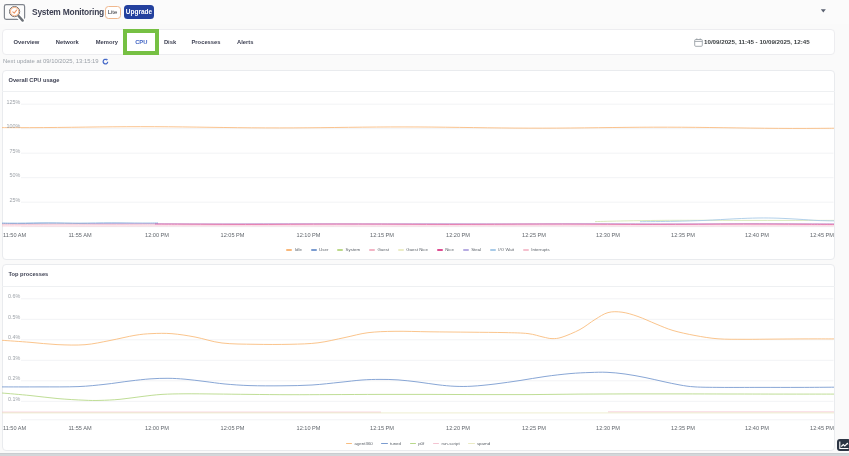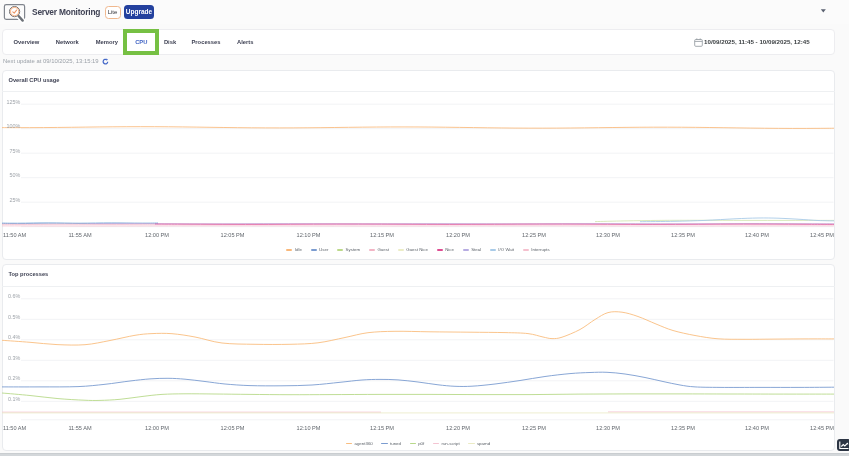--- a/index.html
+++ b/index.html
@@ -10,21 +10,21 @@
 
 <div style="position:absolute;left:0;top:0;width:849px;height:23.5px;background:#fbfbfb;"></div>
 <svg width="30" height="28" viewBox="0 0 30 28" style="position:absolute;left:0;top:0;">
 <rect x="4.4" y="4.6" width="20.2" height="14.8" rx="1.8" fill="none" stroke="#80858d" stroke-width="1.2"></rect>
 <path d="M18.1 15.5 L23.0 21.0" stroke="#ffffff" stroke-width="5.2" stroke-linecap="round"></path>
 <path d="M18.6 16.0 L22.7 20.6" stroke="#6d7278" stroke-width="2.4" stroke-linecap="round"></path>
 <circle cx="14.6" cy="11.6" r="5.1" fill="#ffffff" stroke="#63686f" stroke-width="1.0"></circle>
 <circle cx="14.6" cy="11.6" r="4.2" fill="none" stroke="#f6bd97" stroke-width="1.3"></circle>
 <path d="M12.8 11.9 L14.2 13.2 L16.6 10.2" fill="none" stroke="#ec9a6b" stroke-width="1.1" stroke-linecap="round" stroke-linejoin="round"></path>
 </svg>
-<div style="position:absolute;left:32px;top:6.5px;font-size:8.4px;font-weight:700;color:#3f4254;letter-spacing:-0.2px;">Server Monitoring</div>
+<div style="position:absolute;left:32px;top:6.5px;font-size:8.4px;font-weight:700;color:#3f4254;letter-spacing:-0.2px;">System Monitoring</div>
 <div style="position:absolute;left:104.5px;top:5.5px;width:16px;height:13px;border:1px solid #f0b88e;border-radius:3.5px;background:#fff;
   font-size:6px;color:#33343a;text-align:center;line-height:11.5px;">Lite</div>
 <div style="position:absolute;left:124px;top:5px;width:30px;height:13.5px;background:#24419e;border-radius:3.5px;
   font-size:6.5px;font-weight:700;color:#fff;text-align:center;line-height:13.5px;">Upgrade</div>
 <svg width="8" height="6" viewBox="0 0 8 6" style="position:absolute;left:820px;top:8px;">
     <path d="M0.8 1.2 L5.8 1.2 L3.3 4.4 Z" fill="#5a6170"></path>
   </svg>
 
 <div style="position:absolute;left:2px;top:29px;width:832.5px;height:25.5px;background:#fff;border:1px solid #ededf0;border-radius:4px;"></div>
 <div style="position:absolute;left:26.4px;top:38.7px;transform:translateX(-50%);font-size:5.8px;font-weight:700;color:#3f4254;white-space:nowrap;">Overview</div>

